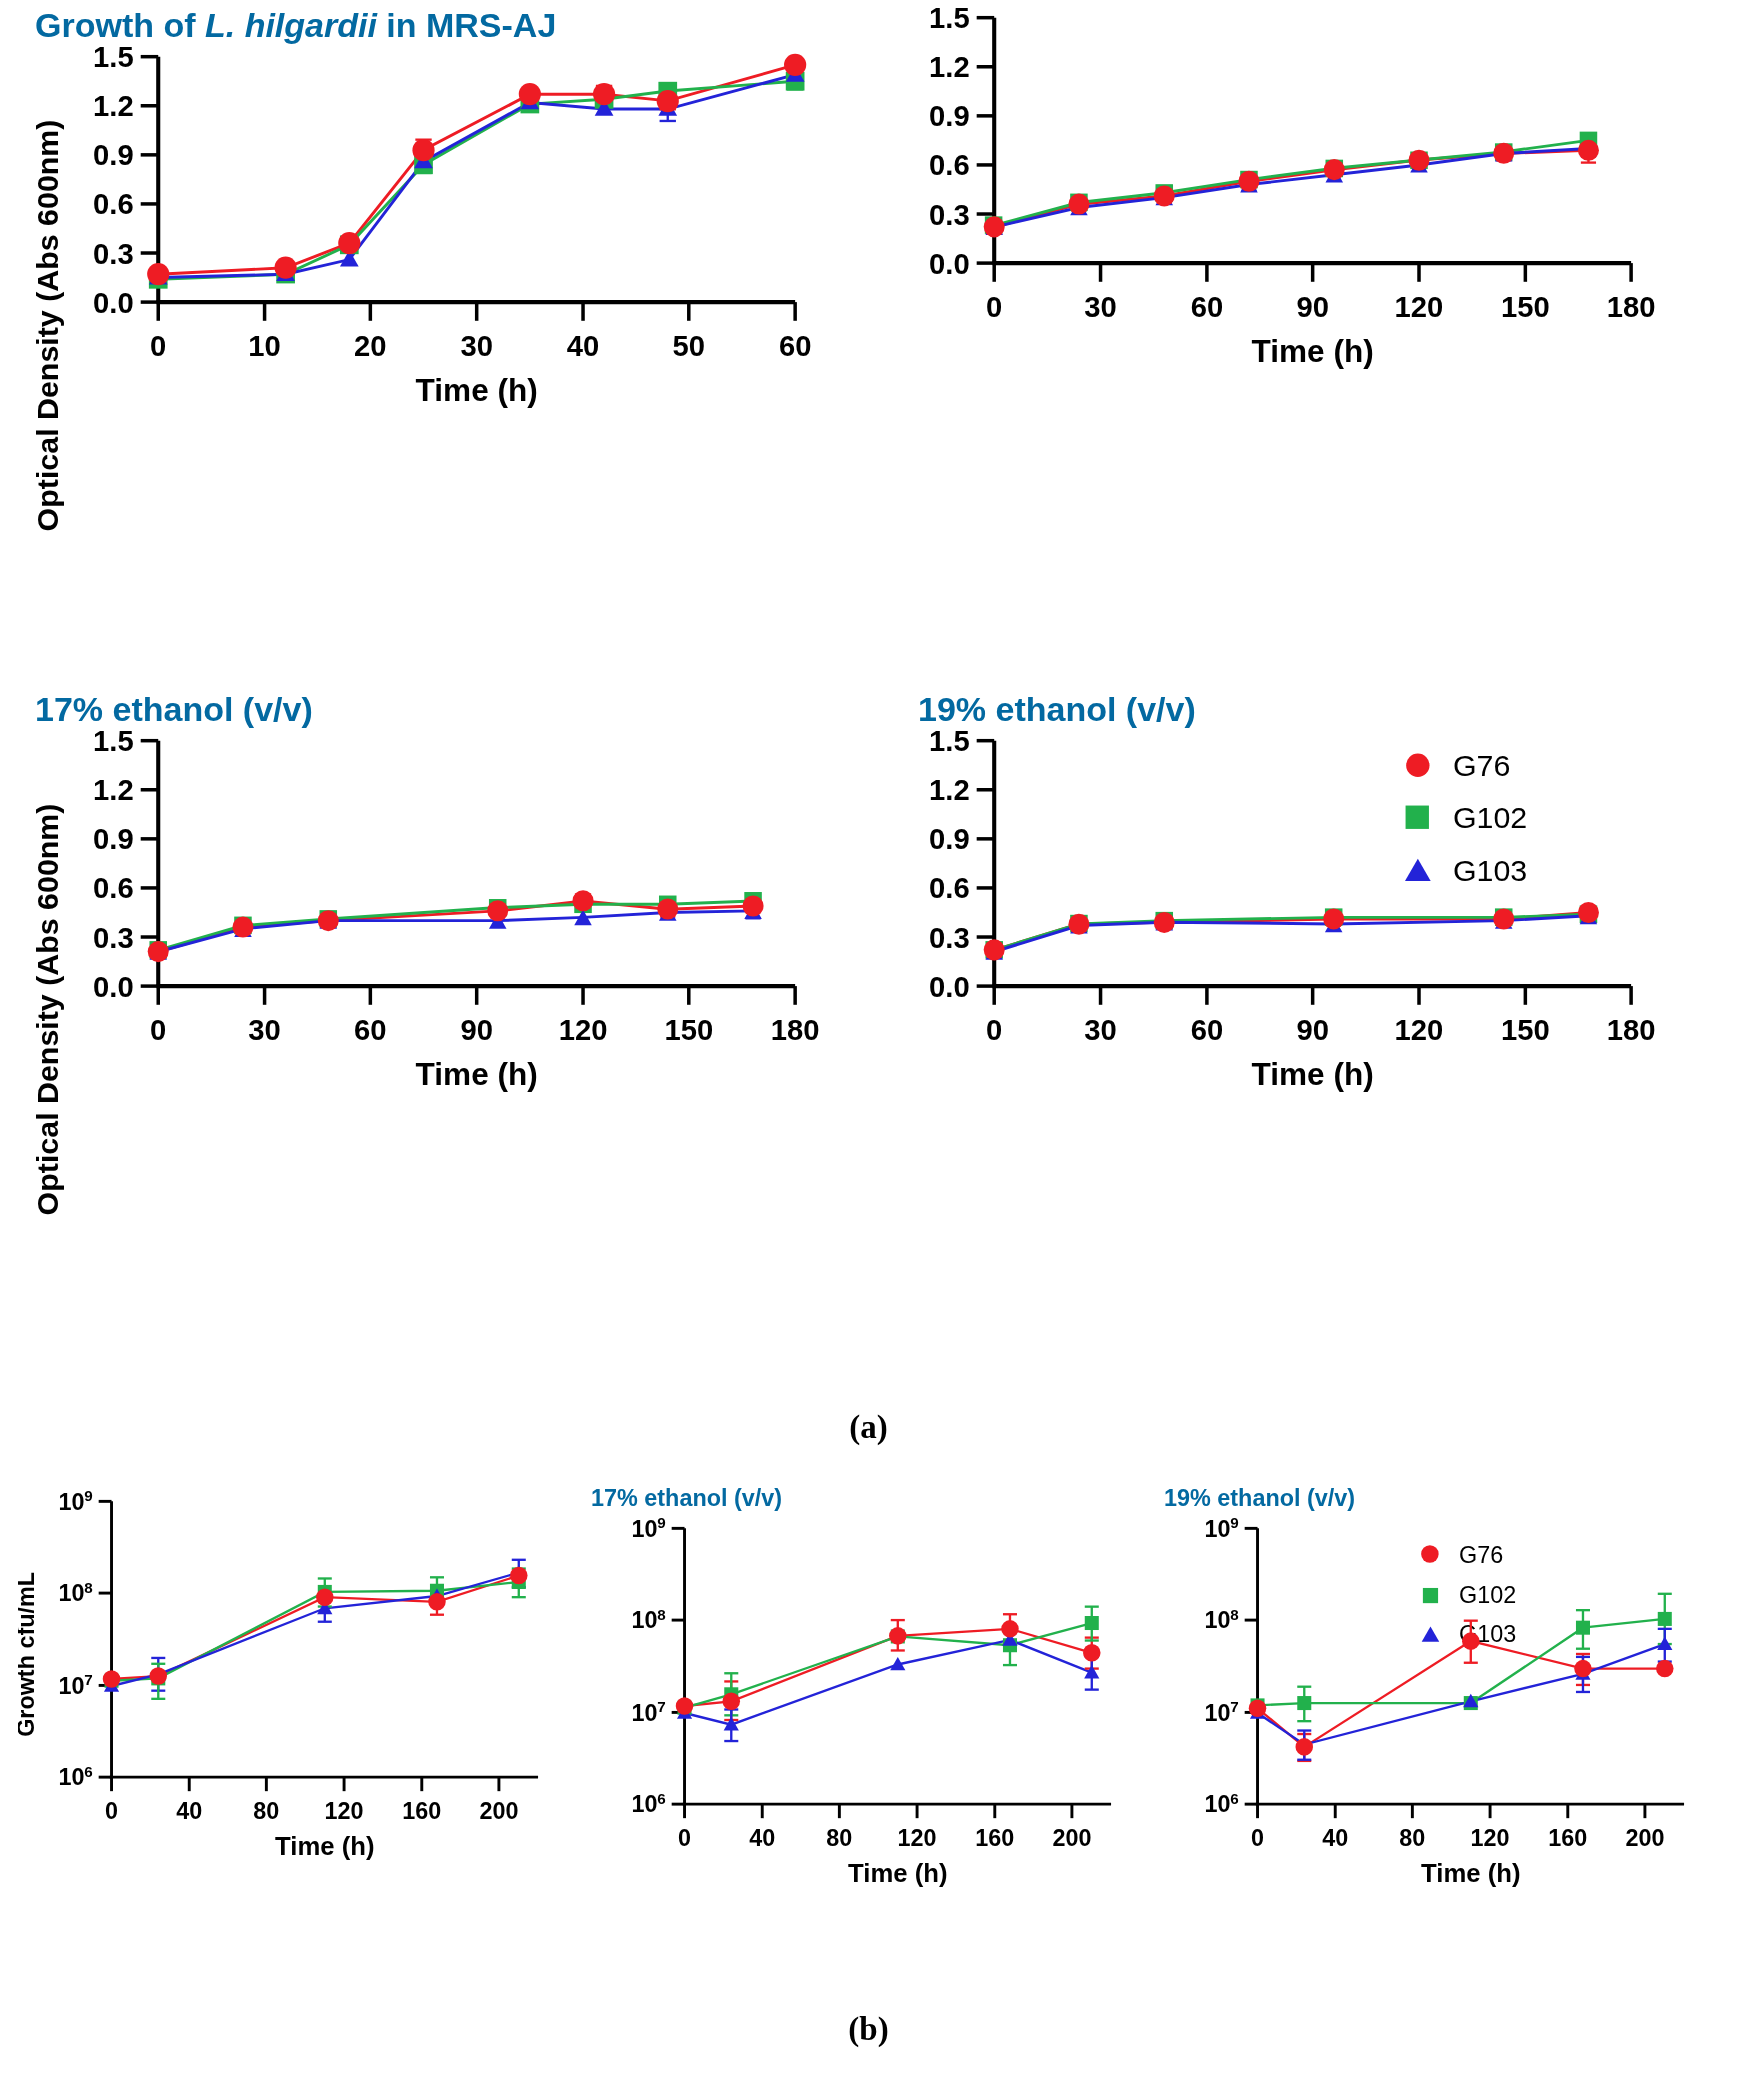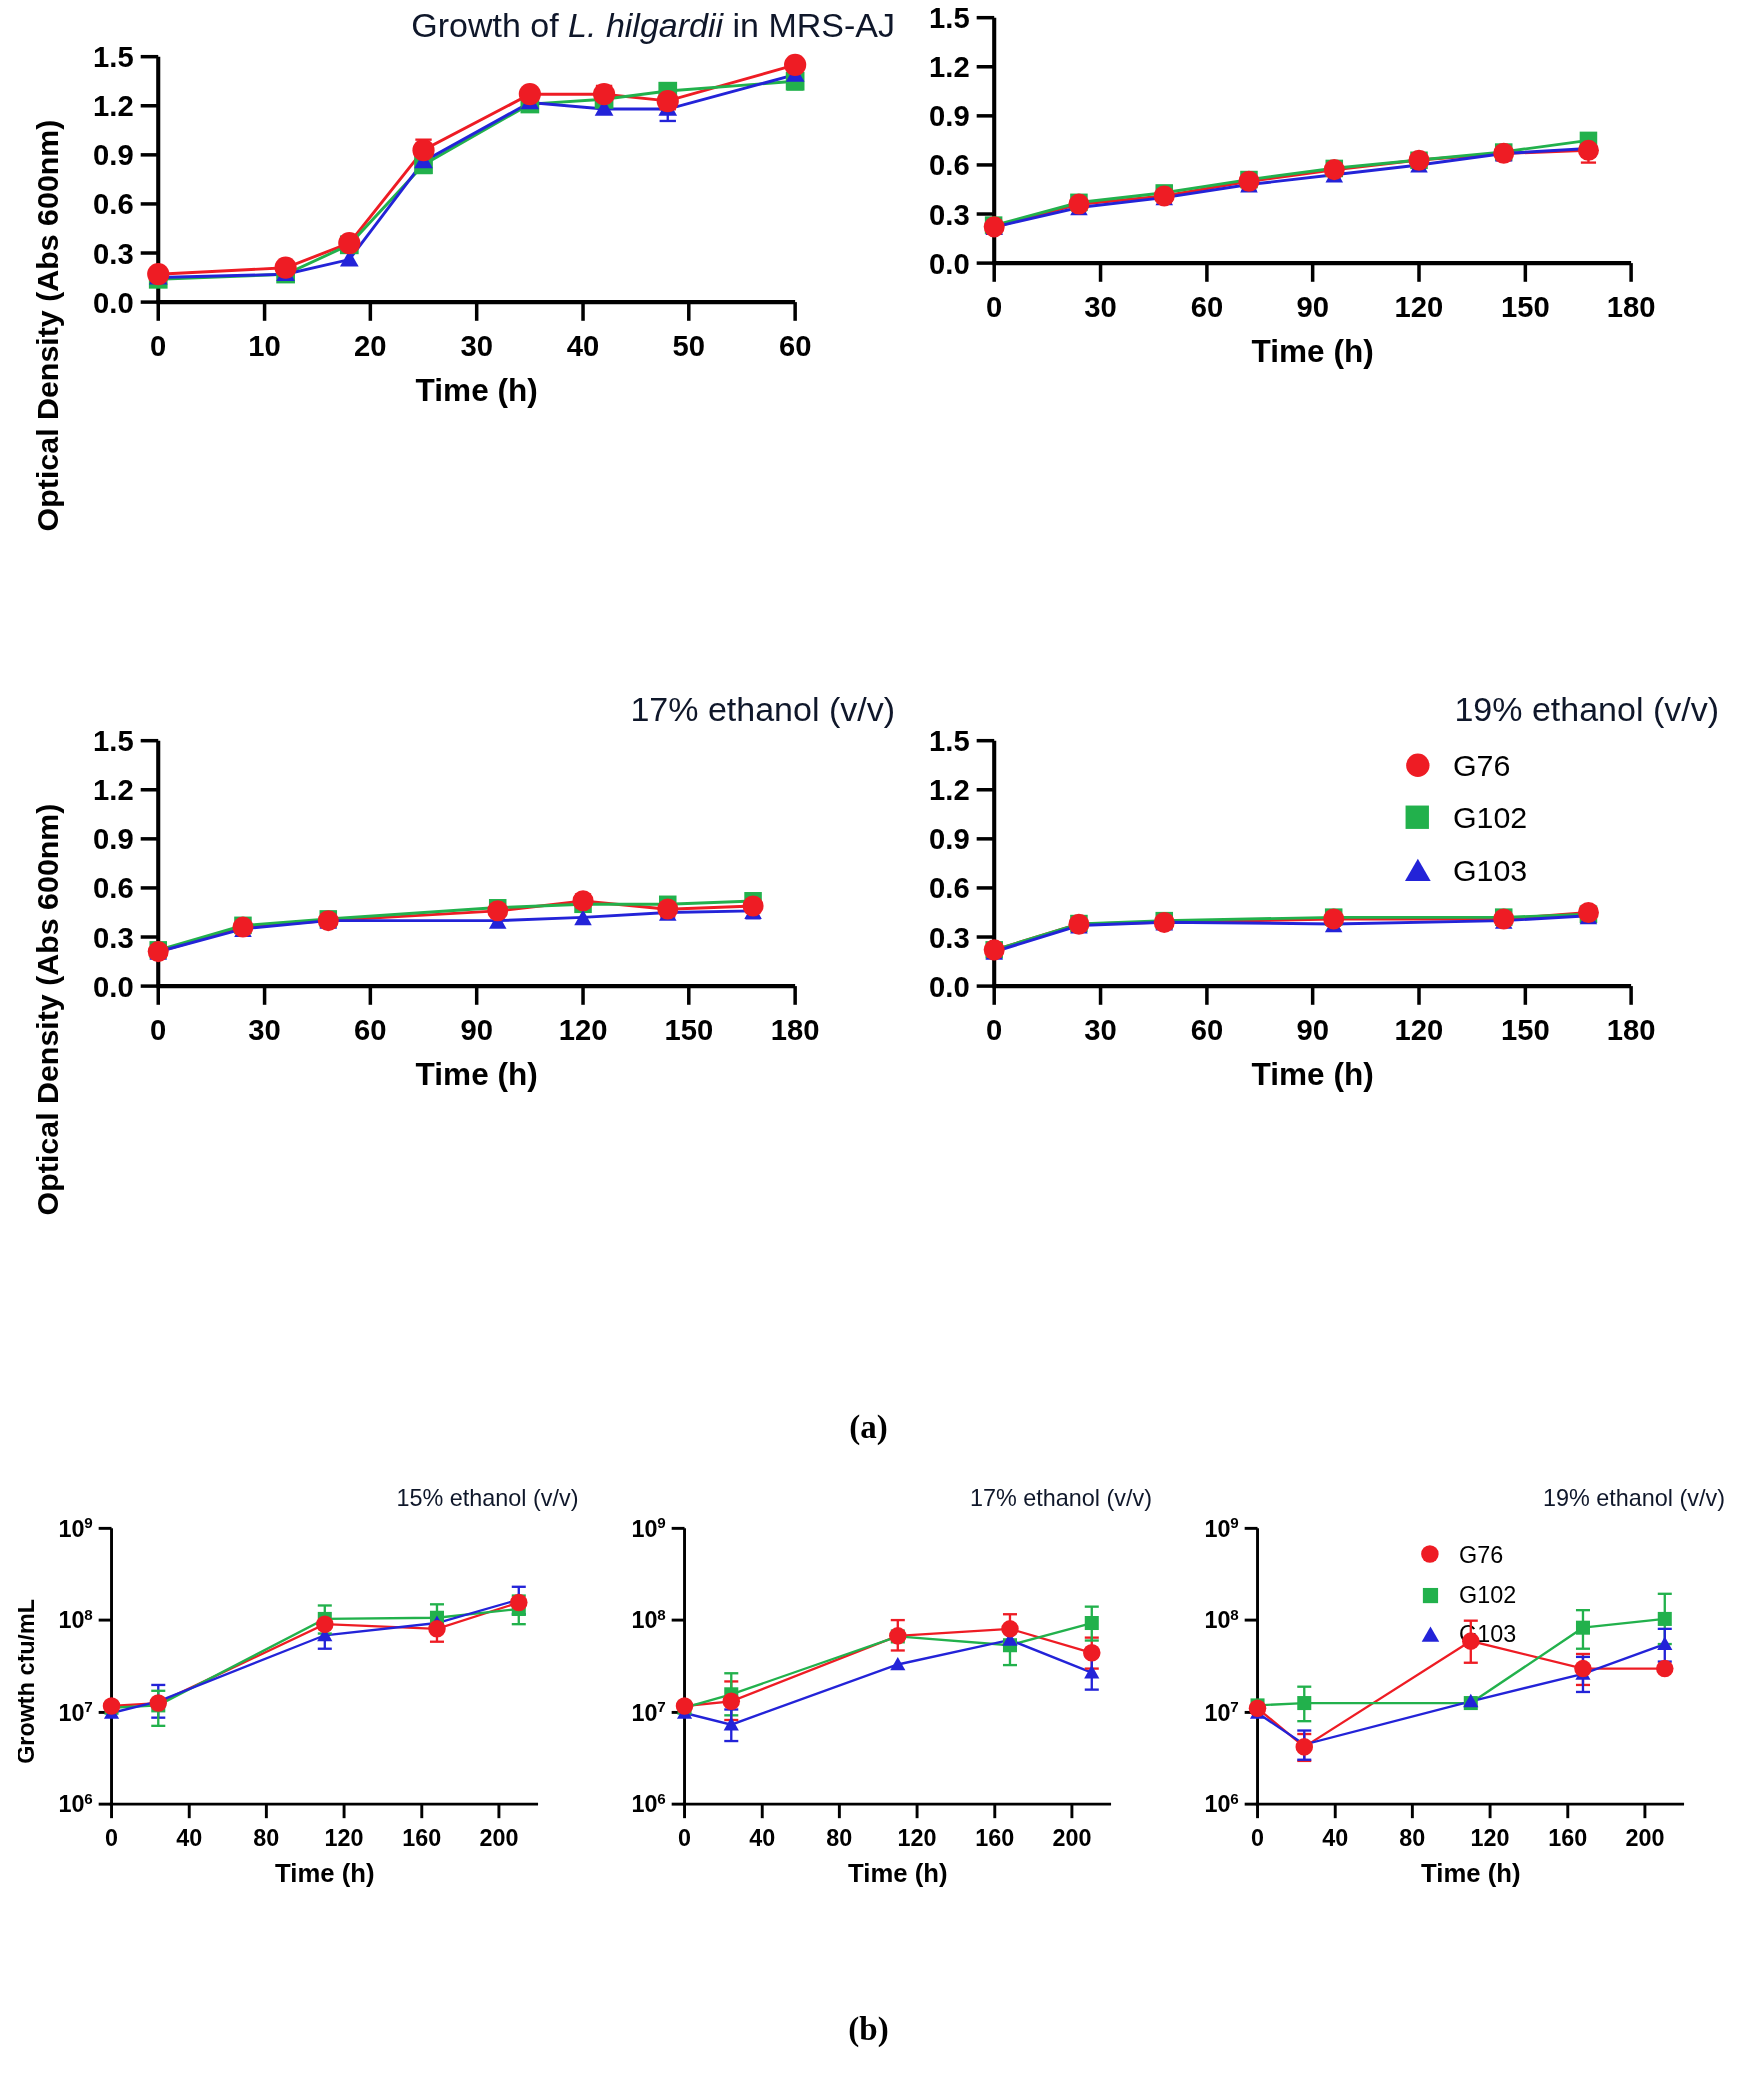--- a/index.html
+++ b/index.html
@@ -1,21 +1,21 @@
 <!DOCTYPE html>
 <html style="font-size:9.4px"><head>
 <meta charset="utf-8">
 <style>
   html,body{margin:0;padding:0;background:#ffffff;}
   body{width:1738px;height:2097px;font-family:"Liberation Sans",sans-serif;color:#000;}
   .page{position:relative;width:1738px;height:2097px;}
 
   .panel{position:absolute;}
   .ptitle{
-    text-align:right;font-weight:normal;color:#0f172a;
+    text-align:left;font-weight:bold;color:#0369a1;
   }
   .ptitle.big{font-size:34px;}
   .ptitle.small{font-size:23.4px;}
   .ital{font-style:italic;}
 
   .plotbox{position:relative;}
   svg{display:block;}
 
   .figlabel{
     position:absolute;text-align:center;font-size:33px;font-weight:bold;
@@ -460,21 +460,20 @@
           <circle cx="1002" cy="325" r="18"></circle>
             <circle cx="1147" cy="314" r="18"></circle>
         </g>
       </svg>
     </div>
   </div>
 
   <div class="figlabel" style="left:810px;top:1409px;width:117px;">(a)</div>
 
   <div class="panel" style="left:17.5px;top:1485px;width:561px;height:444px;">
-    <div class="ptitle small" style="width:561px;">15% ethanol (v/v)</div>
     <div class="plotbox">
       <svg width="561" height="409" viewBox="0 0 960 700">
         <text x="28" y="290" transform="rotate(-90 28 290)" text-anchor="middle" font-size="40" font-weight="bold" font-family="Liberation Sans, sans-serif">Growth cfu/mL</text>
         <g stroke="#000" stroke-width="5" fill="none">
           <line x1="160" y1="28" x2="160" y2="500"></line>
           <line x1="157" y1="500" x2="890" y2="500"></line>
         </g>
 
         <g stroke="#000" stroke-width="5">
           <line x1="138" y1="28" x2="160" y2="28"></line>

